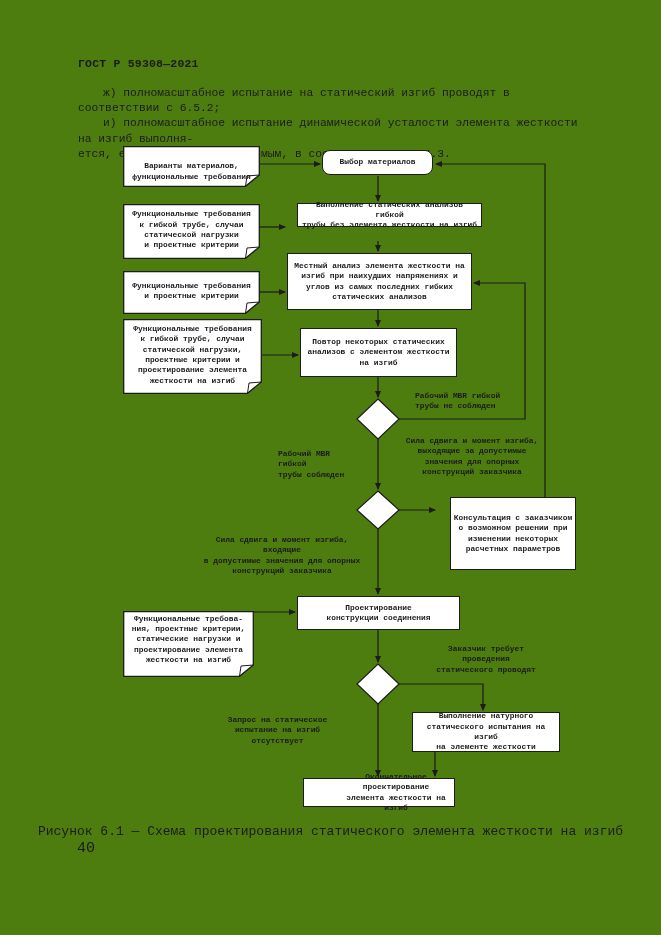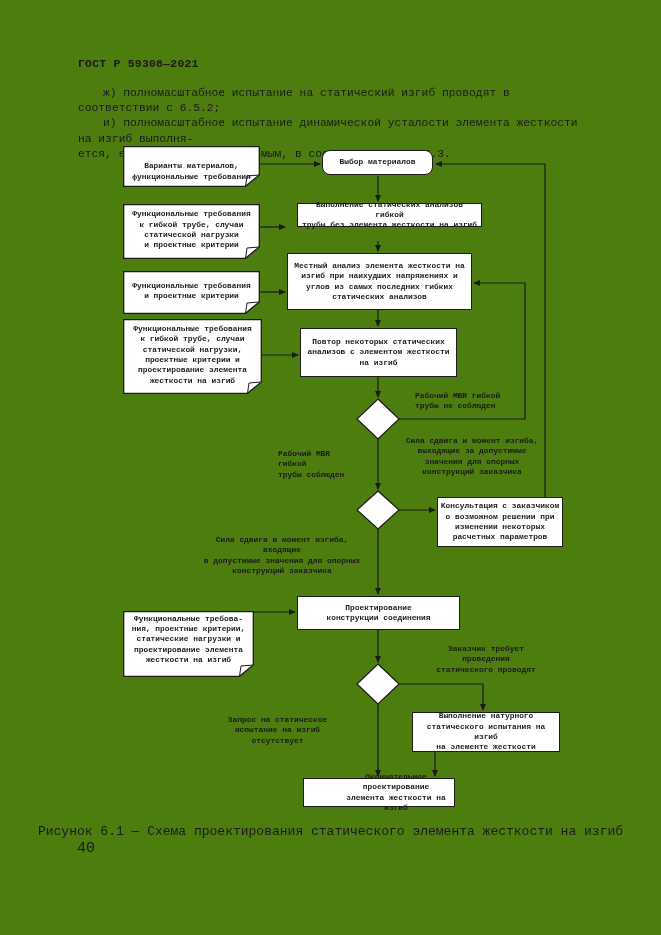--- a/index.html
+++ b/index.html
@@ -137,21 +137,21 @@
 
   <div class="fbox ftext" style="left:287px;top:253px;width:185px;height:57px;">Местный анализ элемента жесткости на
 изгиб при наихудших напряжениях и
 углов из самых последних гибких
 статических анализов</div>
 
   <div class="fbox ftext" style="left:300px;top:328px;width:157px;height:49px;">Повтор некоторых статических
 анализов с элементом жесткости
 на изгиб</div>
 
-  <div class="fbox ftext" style="left:437px;top:497px;width:126px;height:50px;">Консультация с заказчиком
+  <div class="fbox ftext" style="left:450px;top:497px;width:126px;height:73px;">Консультация с заказчиком
 о возможном решении при
 изменении некоторых
 расчетных параметров</div>
 
   <div class="fbox ftext" style="left:297px;top:596px;width:163px;height:34px;">Проектирование
 конструкции соединения</div>
 
   <div class="fbox ftext" style="left:412px;top:712px;width:148px;height:40px;">Выполнение натурного
 статического испытания на изгиб
 на элементе жесткости</div>

